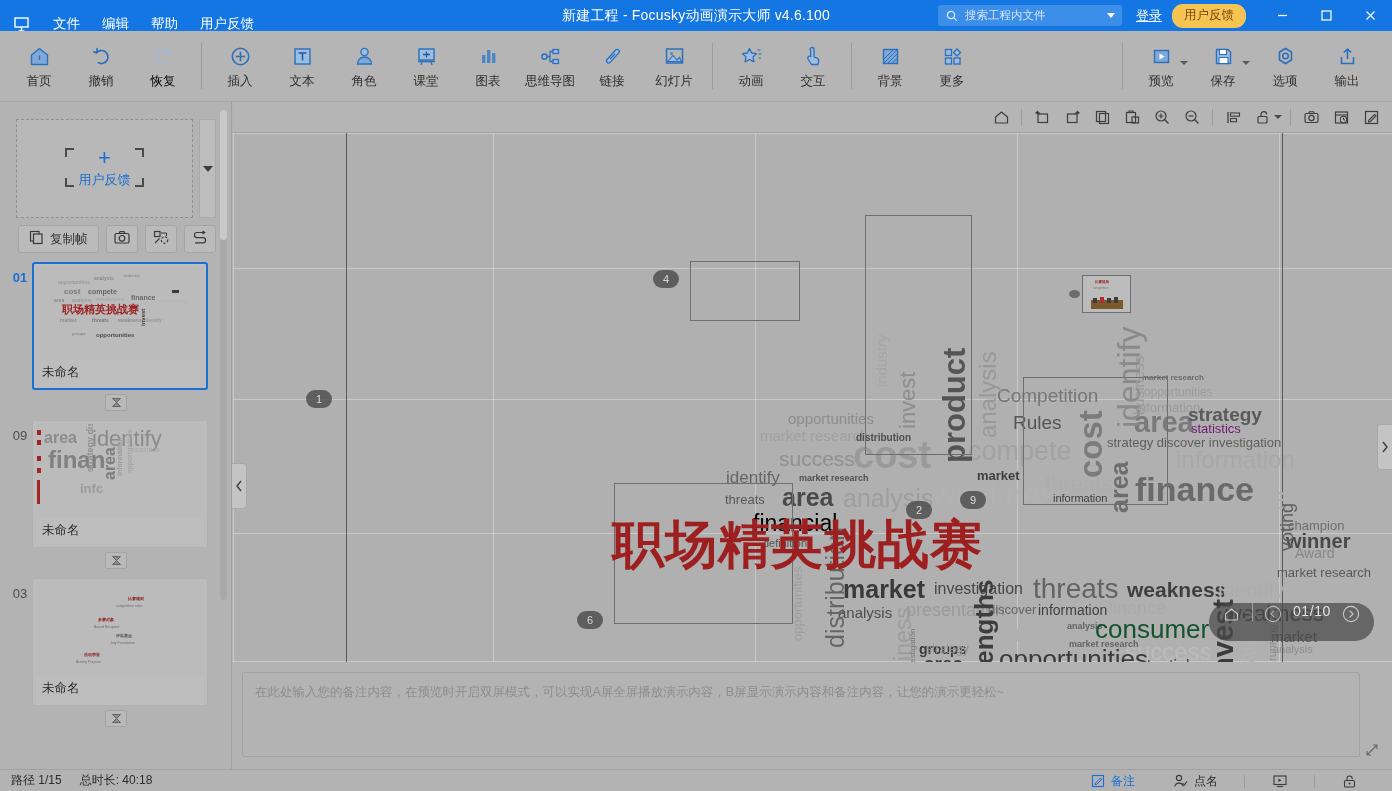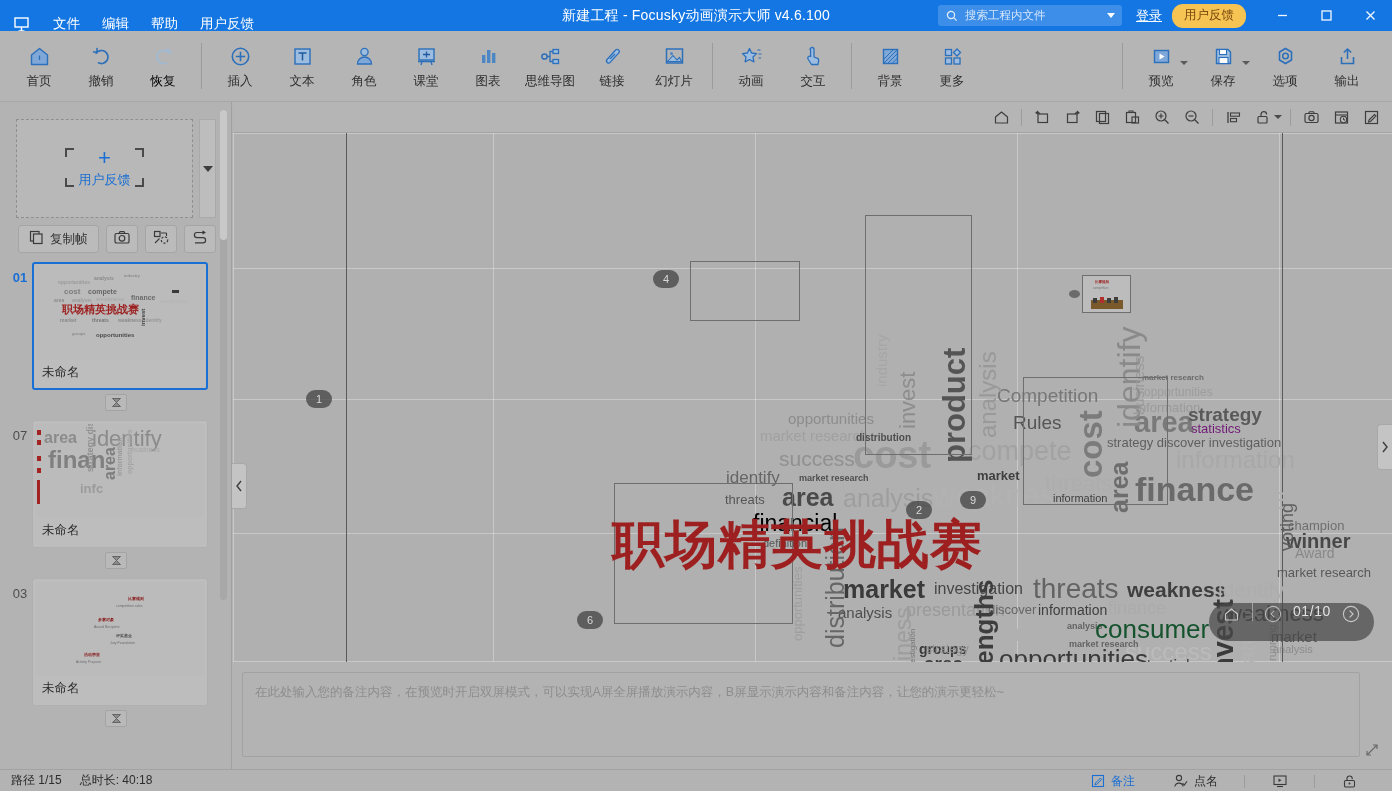--- a/index.html
+++ b/index.html
@@ -559,21 +559,21 @@
           <div class="slide-name">未命名</div>
         </div>
       </div>
       <div class="slide-trans">
         <svg width="11" height="11" viewBox="0 0 11 11">
             <path d="M1.5 1.5 H9.5 L5.5 5.5 L9.5 9.5 H1.5 L5.5 5.5 Z" fill="#8c8c8c" stroke="#555" stroke-width=".8"></path>
           </svg>
       </div>
 
       <div class="slide-wrap">
-        <div class="slide-num inactive">07</div>
+        <div class="slide-num inactive">09</div>
         <div class="slide-card">
           <div class="slide-thumb">
             <span class="tw" style="left:8px;top:6px;font-size:16px;color:#8b8b8b;">area</span>
             <span class="tw" style="left:56px;top:4px;font-size:22px;color:#8b8b8b;font-weight:normal">identify</span>
             <span class="tw" style="left:12px;top:24px;font-size:24px;color:#808080;">finan</span>
             <span class="tw" style="left:50px;top:48px;font-size:9px;color:#909090;transform:rotate(-90deg);transform-origin:left top">strategy discover</span>
             <span class="tw" style="left:66px;top:56px;font-size:16px;color:#7e7e7e;transform:rotate(-90deg);transform-origin:left top">area</span>
             <span class="tw" style="left:80px;top:52px;font-size:7px;color:#9a9a9a;transform:rotate(-90deg);transform-origin:left top">information</span>
             <span class="tw" style="left:90px;top:50px;font-size:7px;color:#a5a5a5;transform:rotate(-90deg);transform-origin:left top">opportunities</span>
             <span class="tw" style="left:96px;top:22px;font-size:7px;color:#a5a5a5;font-weight:normal">business</span>

